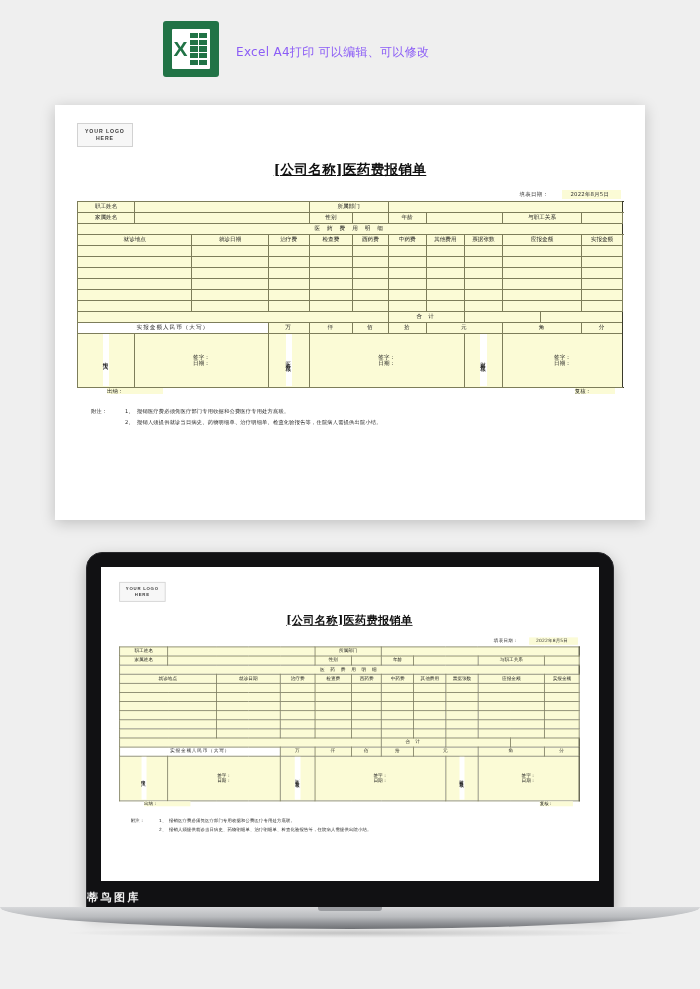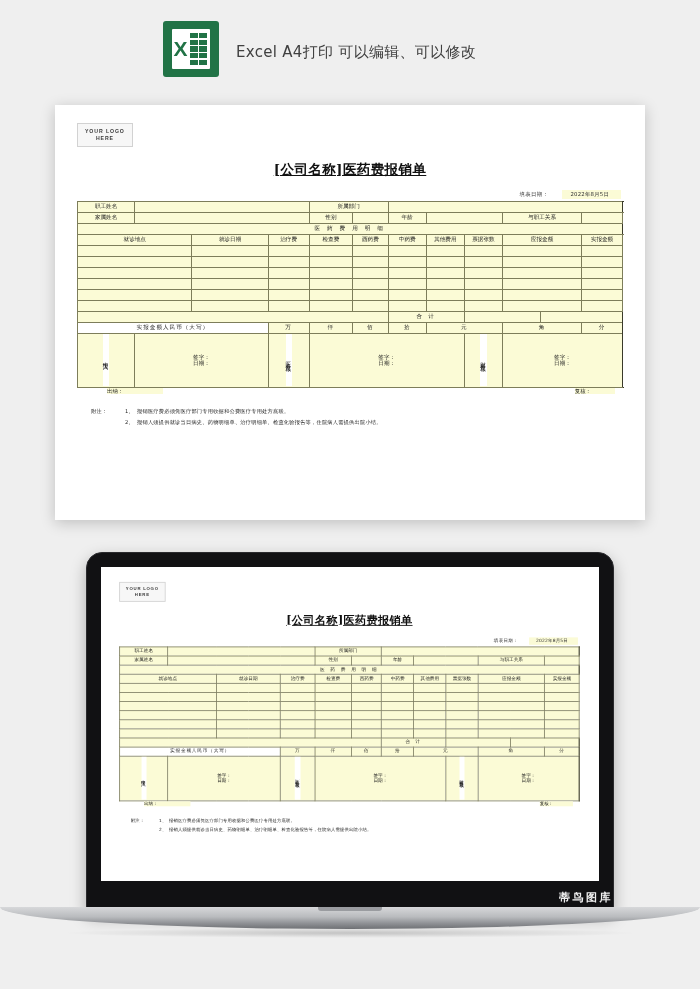--- a/index.html
+++ b/index.html
@@ -31,21 +31,21 @@
     position: absolute; left: 27px; top: 12px; width: 17px; height: 32px;
     display: grid; grid-template-columns: 1fr 1fr; grid-template-rows: repeat(5, 1fr); gap: 1.5px;
   }
   .xls-icon .grid i { background: #217346; display: block; }
   .banner-text { margin-left: 17px; }
   .banner-title {
     font-size: 19px; font-weight: bold; color: #222; letter-spacing: 0.5px;
     line-height: 1.5;
   }
   .banner-sub {
-    font-size: 15px; color: #404040; margin-top: 6px; letter-spacing: 0.3px;
+    font-size: 12px; color: #8b5cf6; margin-top: 6px; letter-spacing: 0.3px;
   }
 
   
   .card {
     position: absolute; left: 55px; top: 105px; width: 590px; height: 415px;
     background: #ffffff; box-shadow: 0 3px 14px rgba(0,0,0,0.20);
   }
 
   
   .sheet-wrap { position: relative; width: 100%; height: 100%; padding: 18px 22px; }
@@ -113,21 +113,21 @@
     position: absolute; left: 86px; top: 0; width: 528px; height: 360px;
     background: #111113; border-radius: 16px 16px 5px 5px;
     box-shadow: 0 6px 16px rgba(0,0,0,0.28);
     border: 1px solid #2a2a2d;
   }
   .bezel-inner {
     position: absolute; left: 14px; top: 14px; right: 14px; bottom: 30px;
     background: #ffffff; overflow: hidden;
   }
   .lap-brand {
-    position: absolute; left: 0; right: 0; bottom: 6px; text-align: right;
+    position: absolute; left: 0; right: 0; bottom: 6px; text-align: left;
     color: #efefef; font-size: 11px; font-weight: bold; letter-spacing: 2.5px;
   }
   .base {
     position: absolute; left: 0; top: 355px; width: 700px; height: 22px;
     background: linear-gradient(180deg,#d7d8da 0%, #b9bbbe 45%, #8e9094 75%, #6e7074 100%);
     border-radius: 0 0 50% 50% / 0 0 100% 100%;
   }
   .base-notch {
     position: absolute; left: 318px; top: 355px; width: 64px; height: 4px;
     background: #9a9ca0; border-radius: 0 0 3px 3px;

